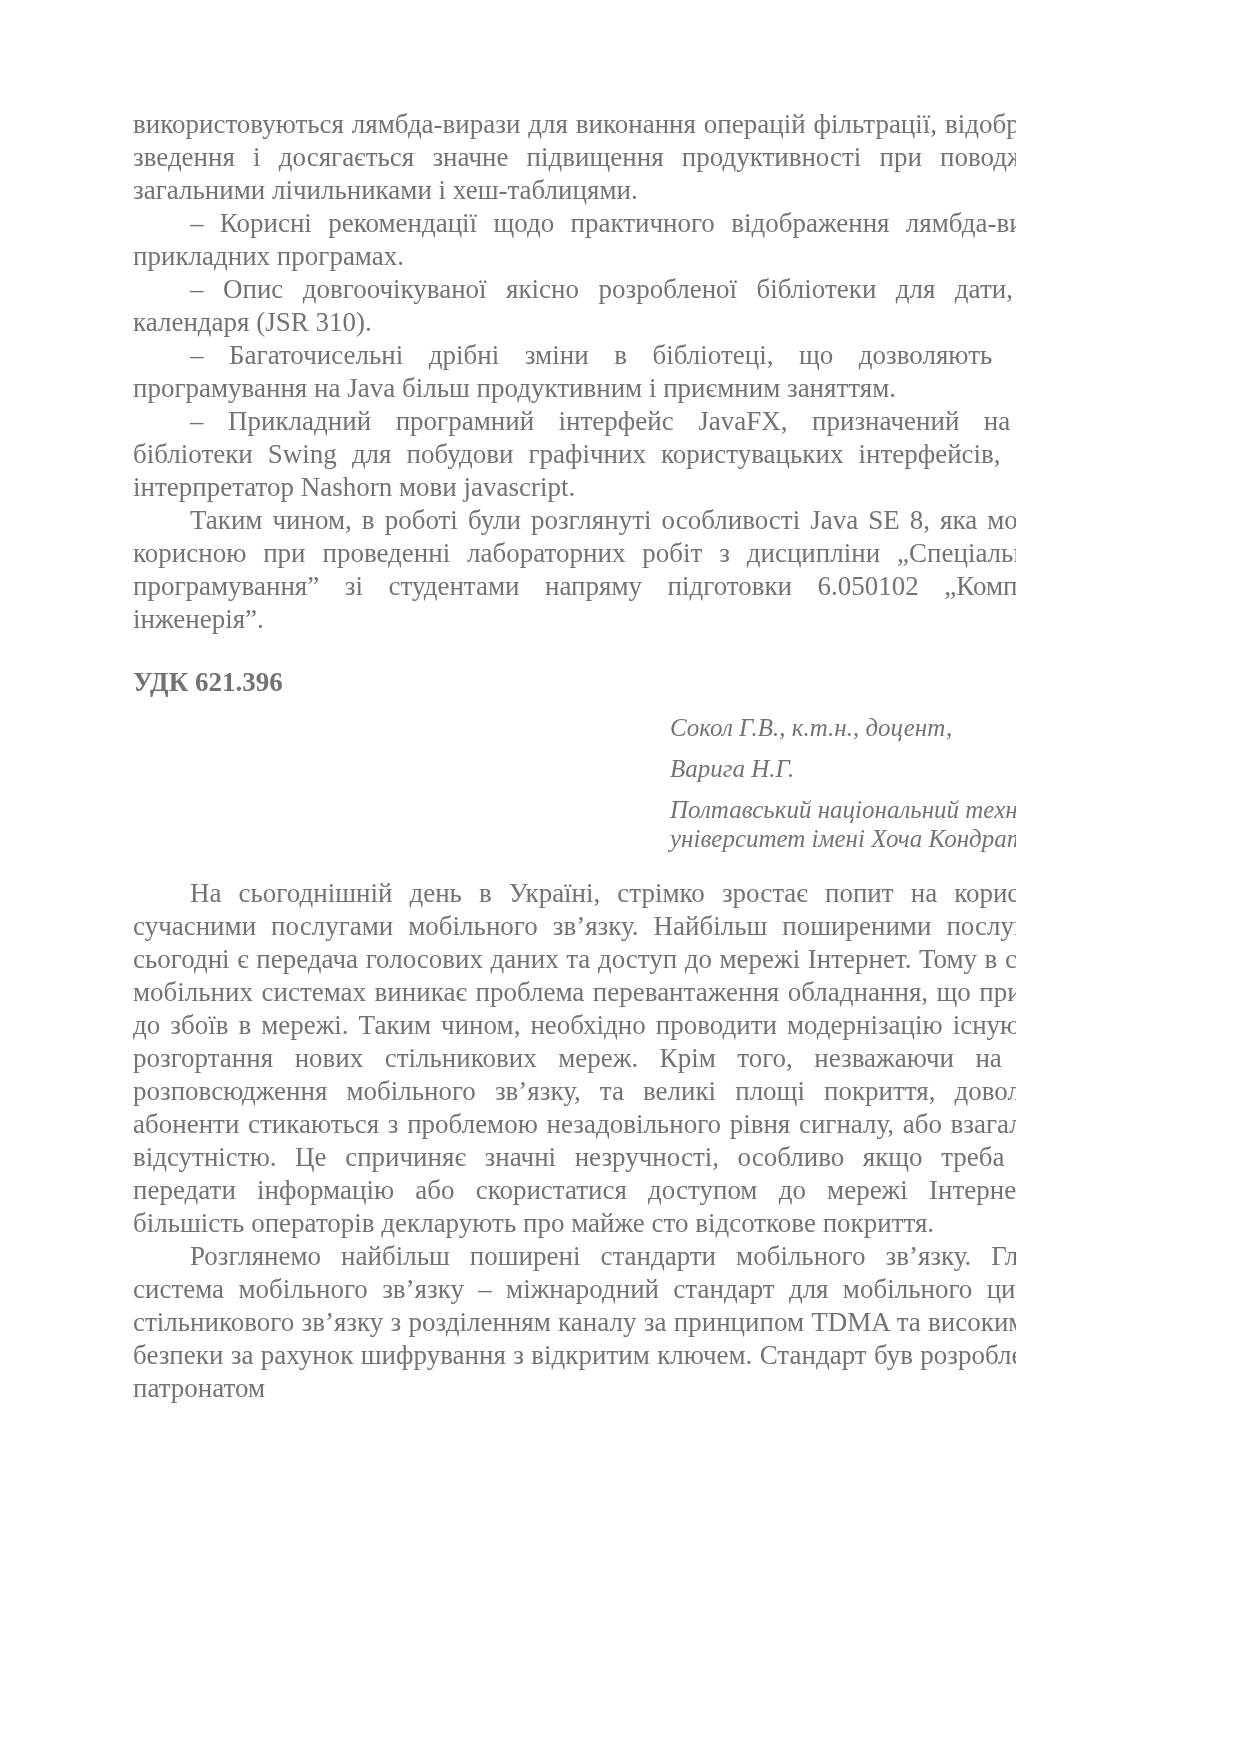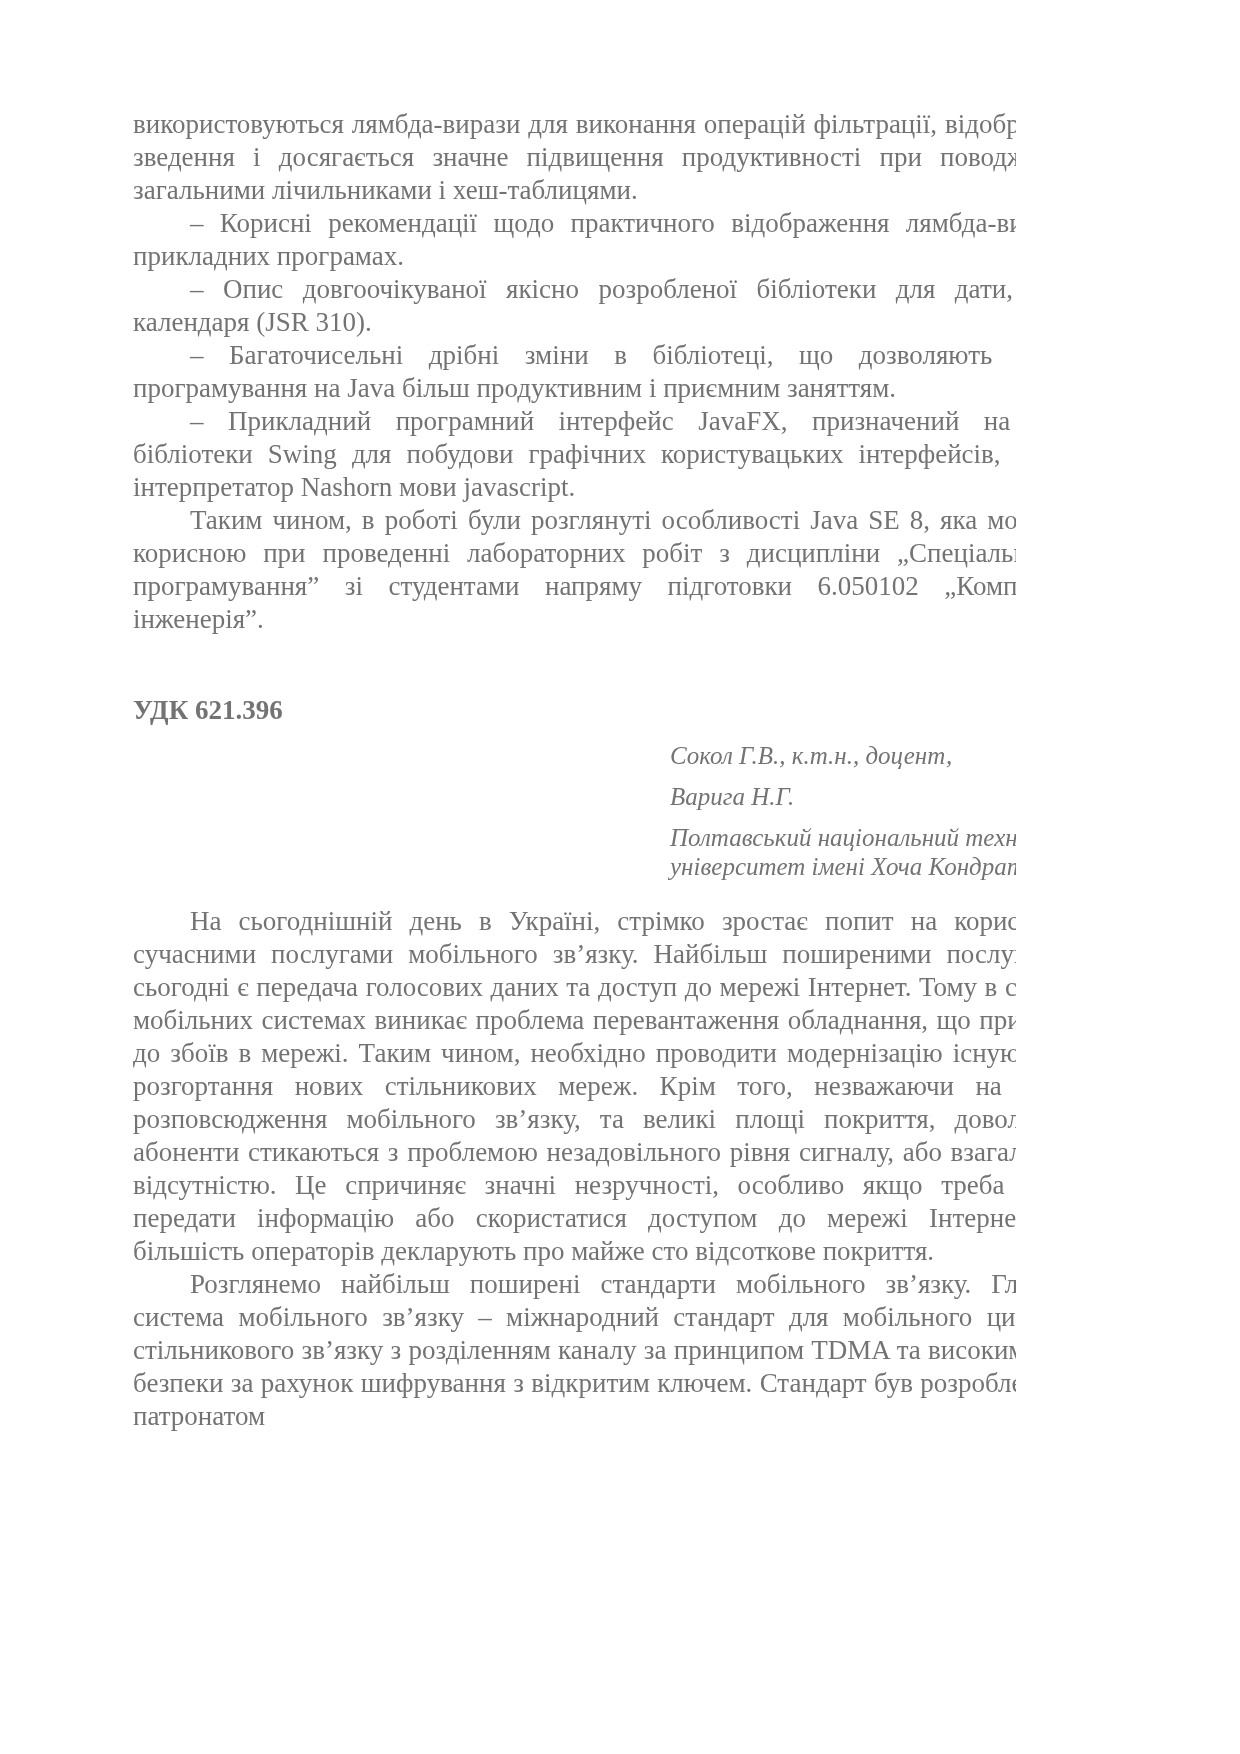--- a/index.html
+++ b/index.html
@@ -26,21 +26,21 @@
     margin: 0;
     font-size: 27px;
     line-height: 33px;
     text-align: justify;
     text-indent: 57px;
   }
   .body-text p.continuation {
     text-indent: 0;
   }
   .udc {
-    margin: 58px 0 0 0;
+    margin: 30px 0 0 0;
     font-size: 27px;
     line-height: 33px;
     font-weight: bold;
   }
   .authors {
     margin-top: 14px;
     margin-left: 525px;
     width: 452px;
     font-style: italic;
     font-size: 25px;

